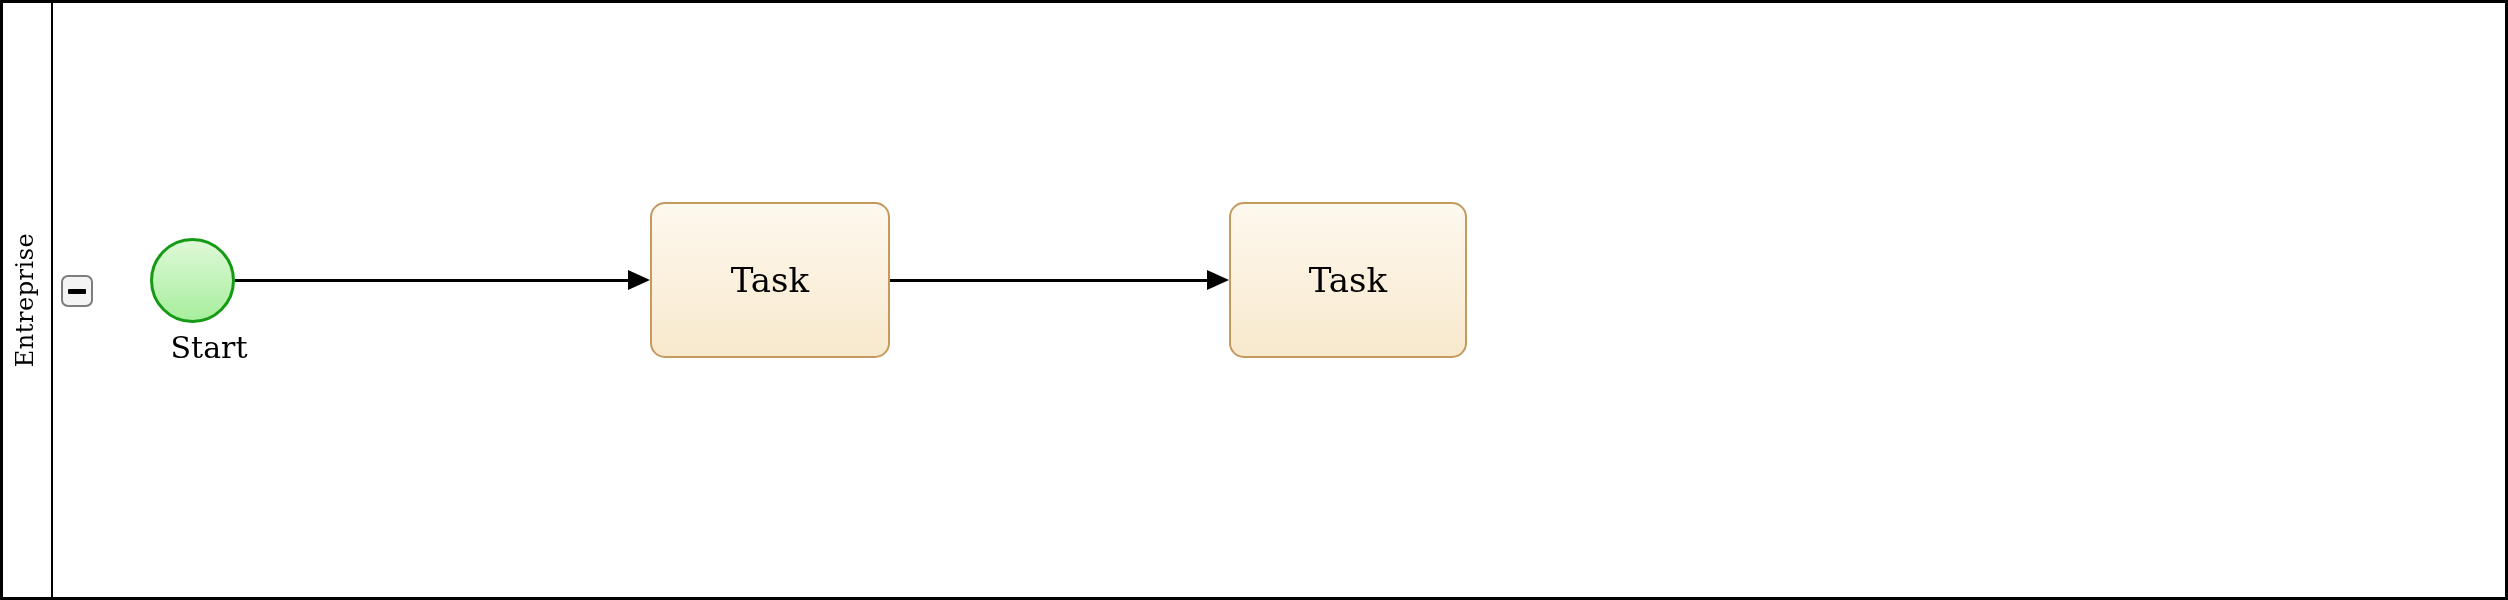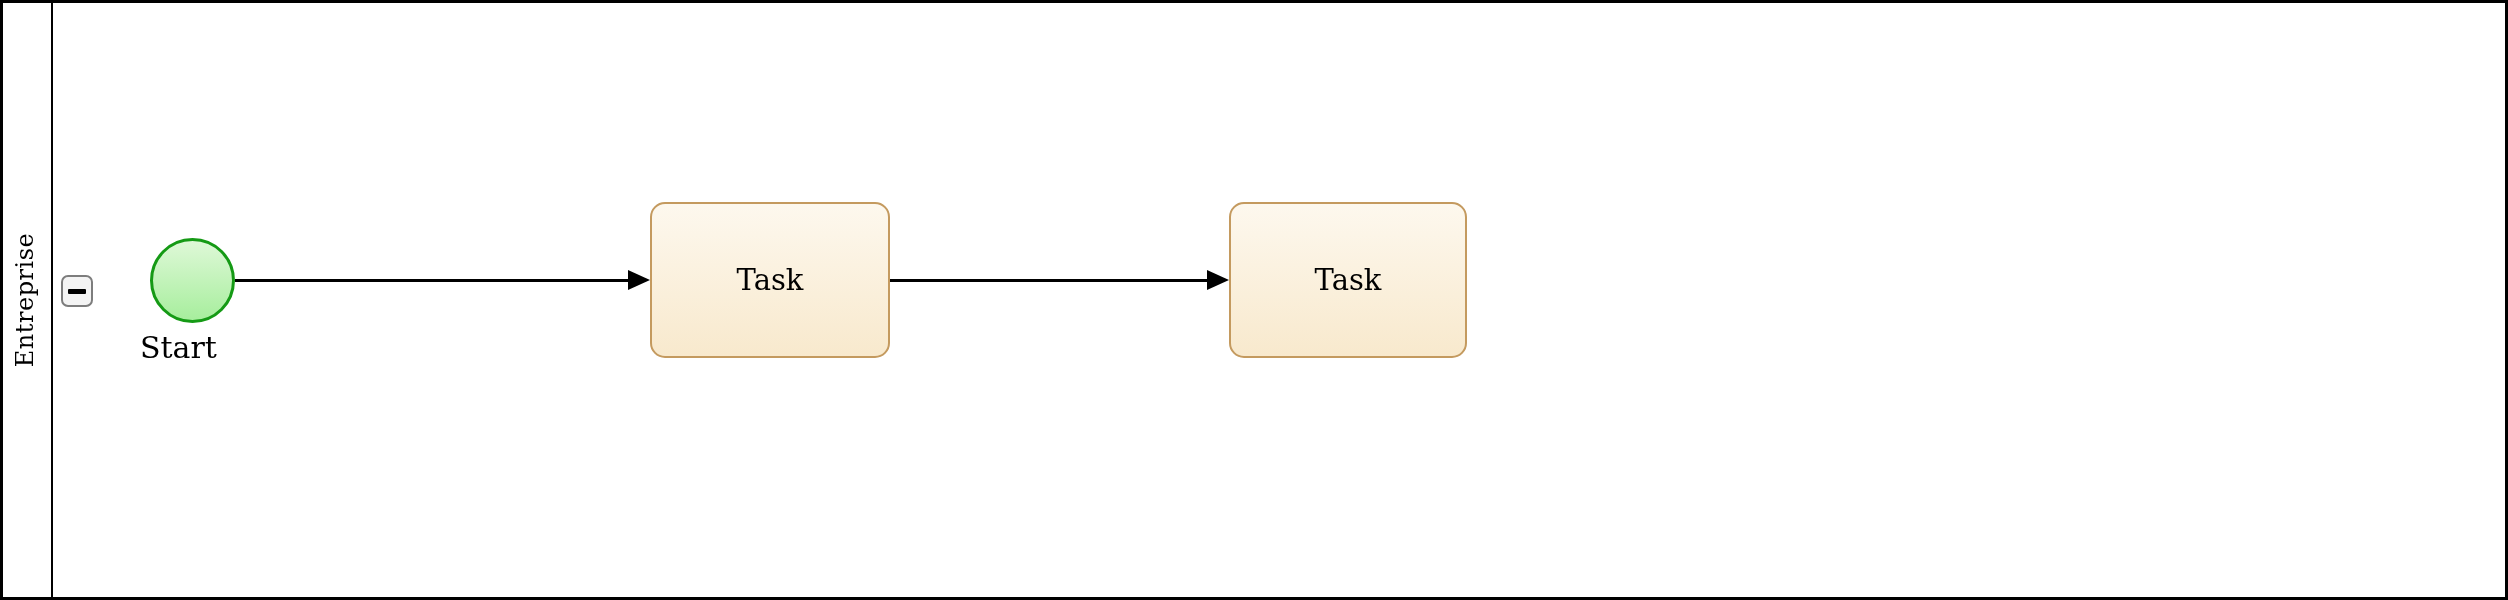--- a/index.html
+++ b/index.html
@@ -80,23 +80,24 @@
     box-sizing: border-box;
     border: 3px solid var(--start-border, #159a15);
     border-radius: 50%;
     background: linear-gradient(to bottom,
       var(--start-fill-top, #def8d7),
       var(--start-fill-bottom, #a7ee9d));
     z-index: 2;
   }
   .start-label {
     position: absolute;
-    left: 140px;
+    left: 159px;
     top: 330px;
     width: 100px;
+    text-align: center;
     font-size: 30px;
     color: #000;
     z-index: 2;
   }
   
   .task {
     position: absolute;
     top: 202px;
     height: 156px;
     box-sizing: border-box;
@@ -106,21 +107,21 @@
       var(--task-fill-top, #fdf8ee),
       var(--task-fill-bottom, #f8e9cd));
     display: flex;
     align-items: center;
     justify-content: center;
     z-index: 2;
   }
   .task-1 { left: 650px;  width: 240px; }
   .task-2 { left: 1229px; width: 238px; }
   .task-label {
-    font-size: 29px;
+    font-size: 34px;
     color: #000;
   }
   
   .flow-line {
     position: absolute;
     top: 279px;
     height: 3px;
     background: var(--flow, #000);
     z-index: 1;
   }

